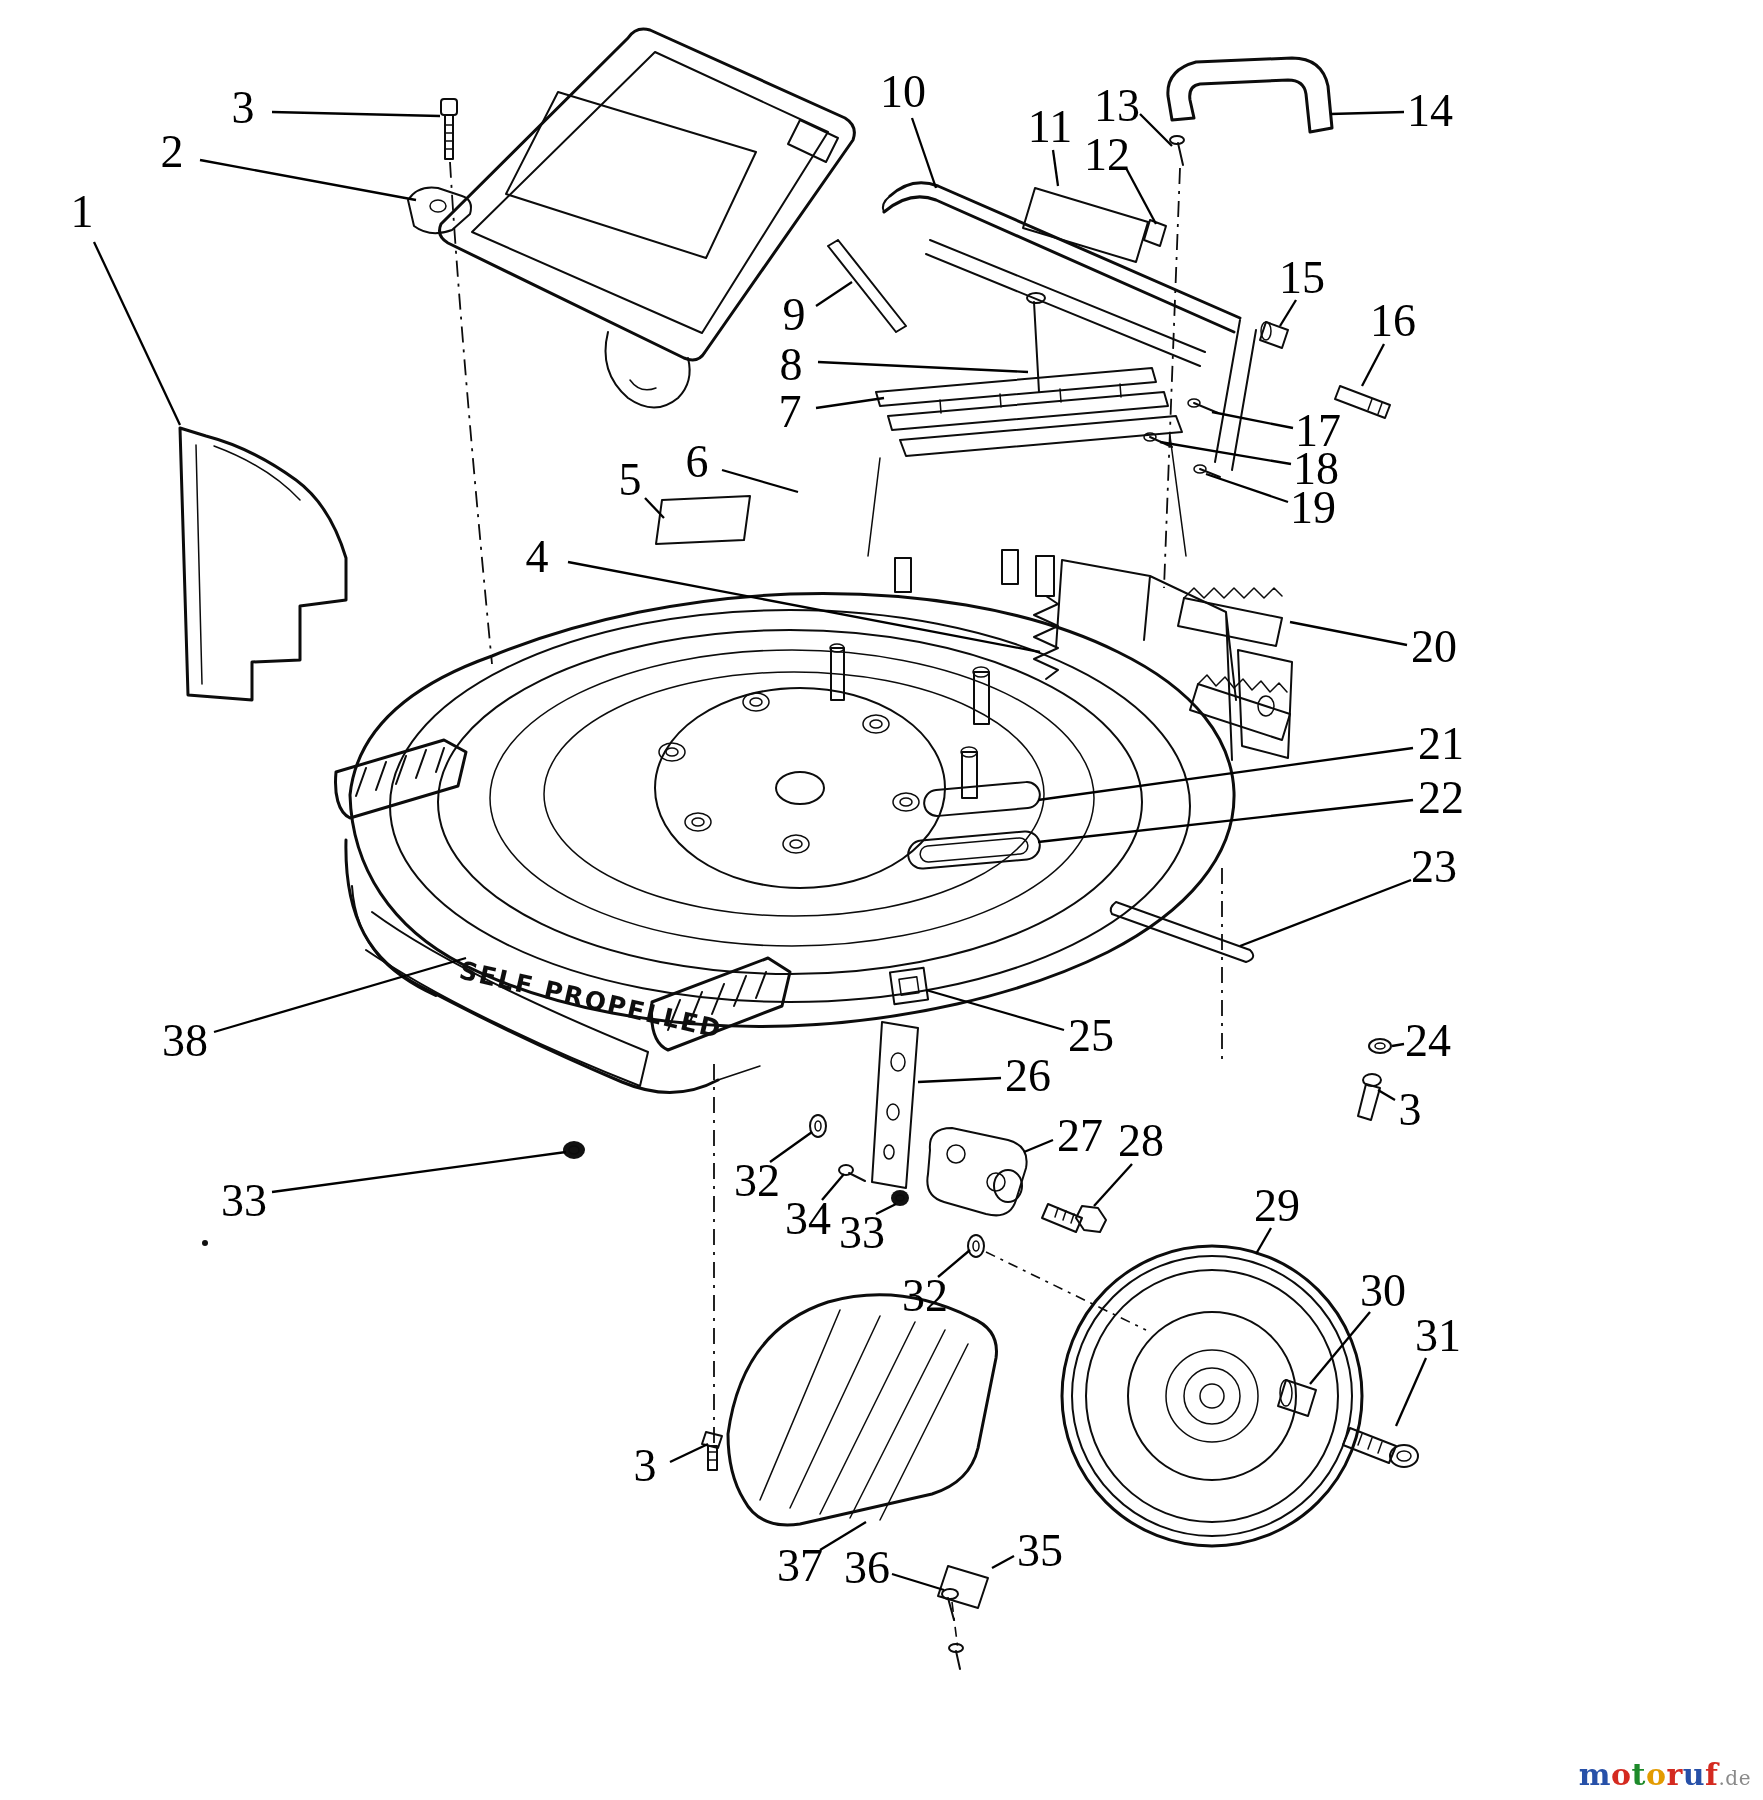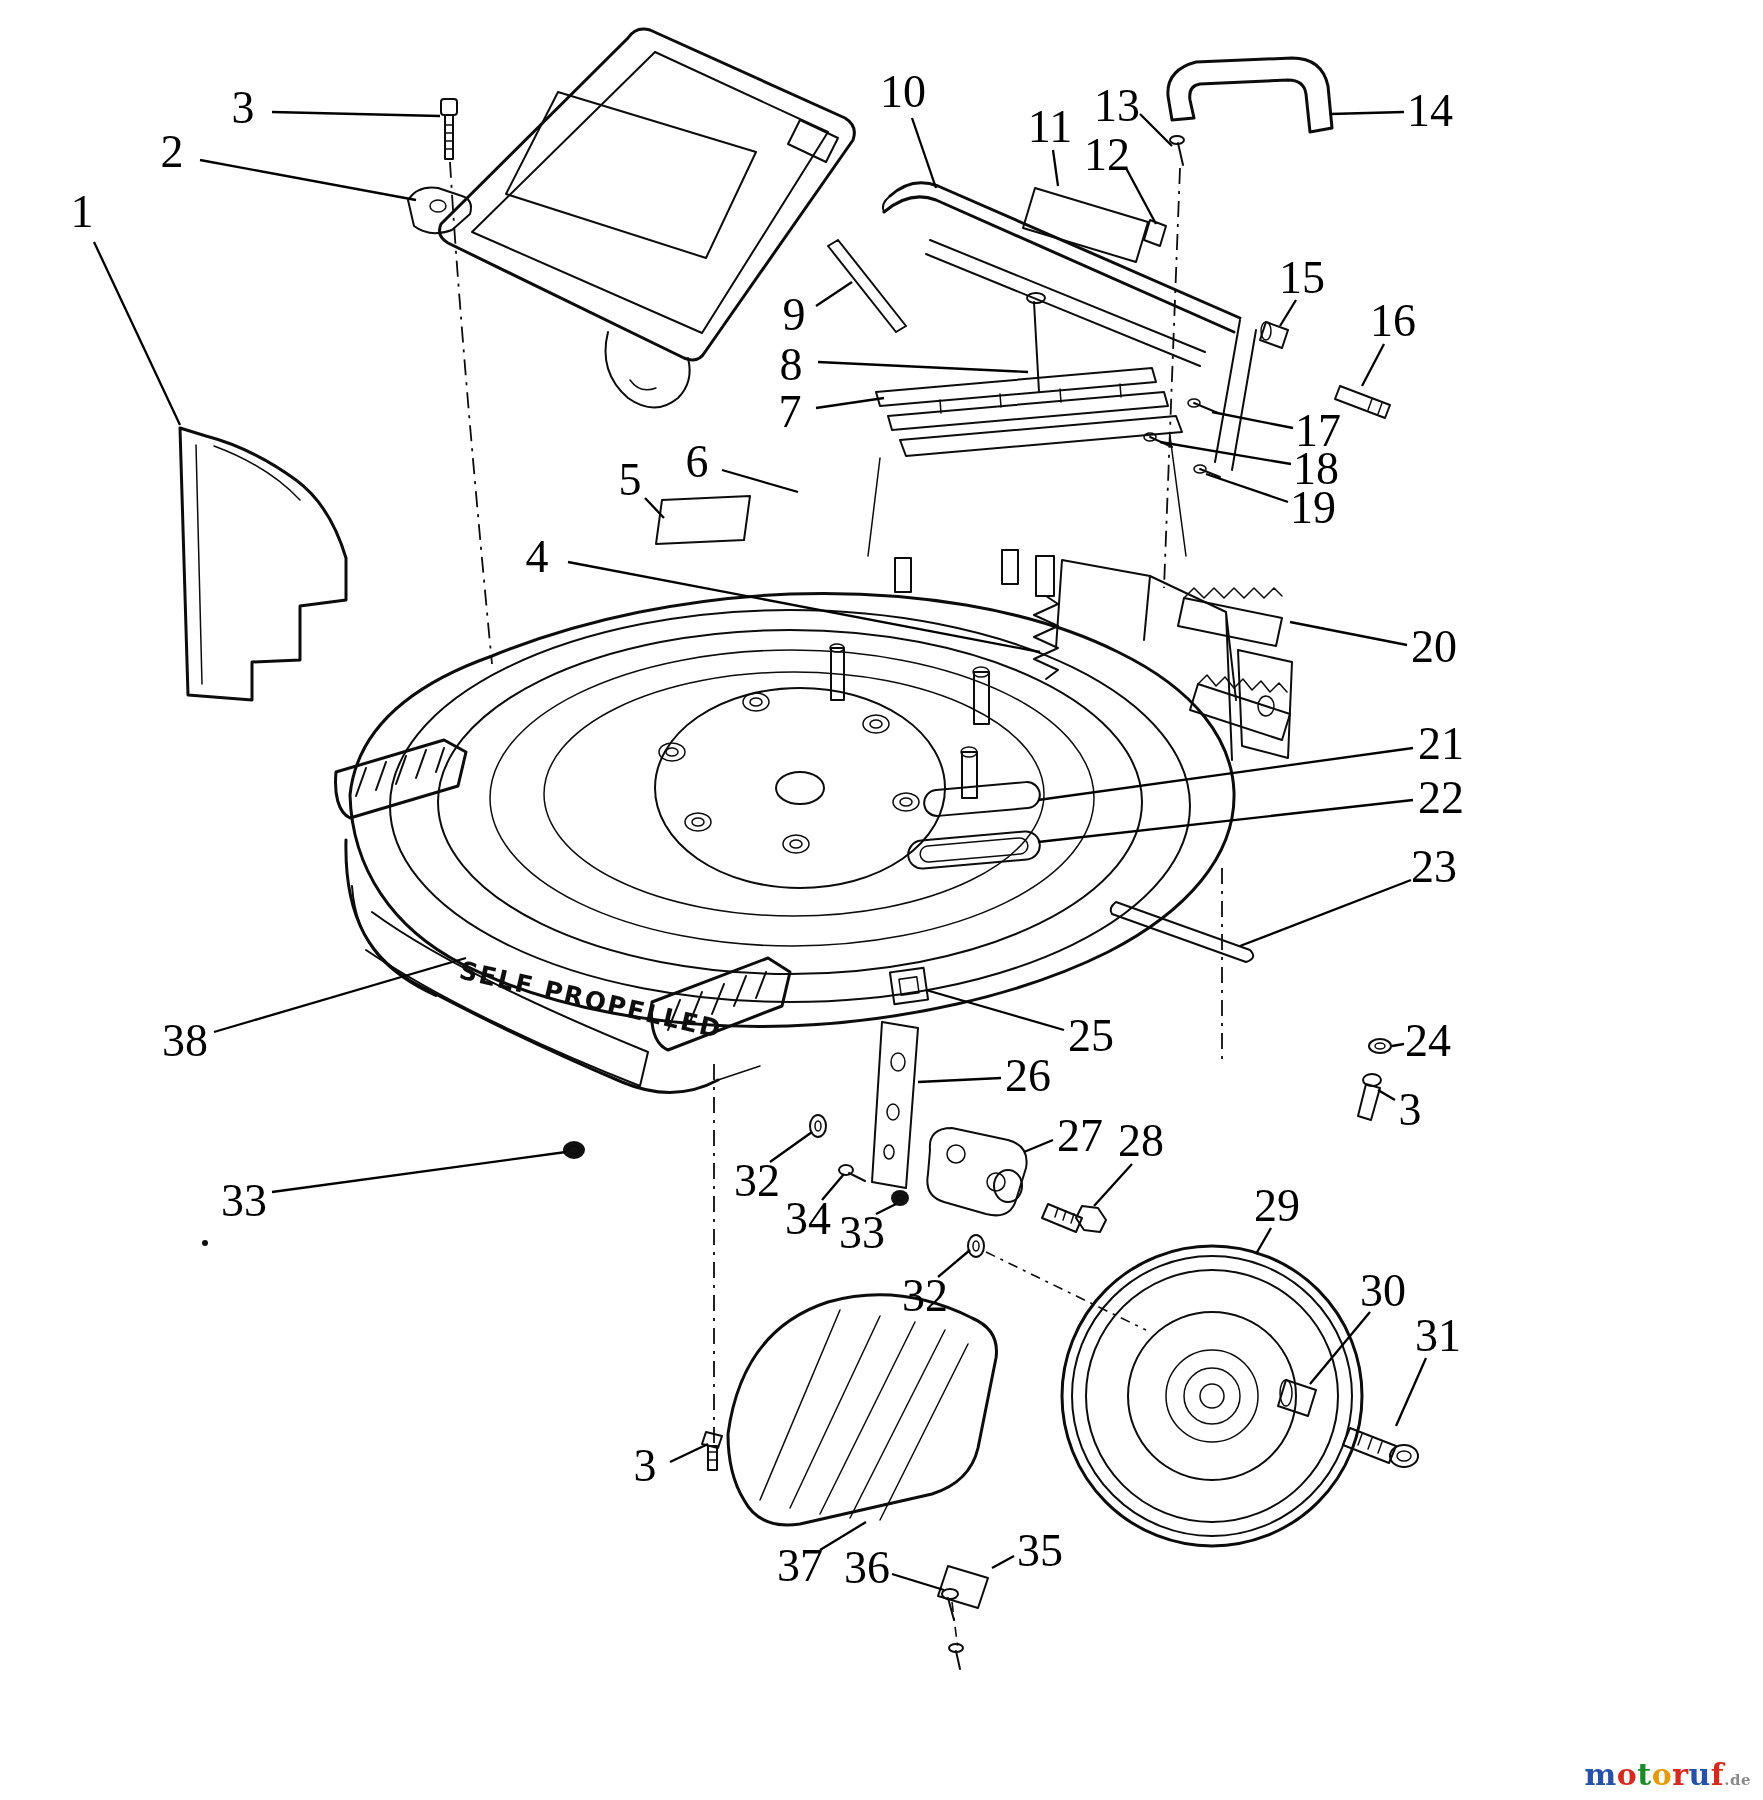--- a/index.html
+++ b/index.html
@@ -9,21 +9,21 @@
   .ln{fill:none;stroke:#0c0c0c;stroke-width:3;stroke-linecap:round;stroke-linejoin:round}
   .ln2{fill:none;stroke:#0c0c0c;stroke-width:2;stroke-linecap:round;stroke-linejoin:round}
   .thin{fill:none;stroke:#0c0c0c;stroke-width:1.5;stroke-linecap:round;stroke-linejoin:round}
   .dk{fill:#111;stroke:none}
   .dash{fill:none;stroke:#0c0c0c;stroke-width:1.8;stroke-dasharray:16 7 3 7}
   .dash2{fill:none;stroke:#0c0c0c;stroke-width:1.6;stroke-dasharray:10 6 3 6}
   .leader{stroke:#000;stroke-width:2.3;fill:none}
   .callout-num{font-family:"Liberation Serif",serif;font-size:46px;fill:#000}
   .deck-label{font-family:"DejaVu Sans",sans-serif;font-weight:bold;font-size:25px;letter-spacing:2px;fill:#0e0e0e}
   .watermark{position:absolute;right:12px;bottom:8px;font-family:"DejaVu Serif",serif;font-weight:bold;font-size:30px;letter-spacing:.5px;user-select:none}
-  .watermark .wm-suffix{font-size:15px;font-weight:bold}
+  .watermark .wm-suffix{font-size:20px;font-weight:normal}
 </style>
 </head>
 <body>
 
 <div class="stage">
 
 <svg id="diagram-svg" width="1763" height="1800" viewBox="0 0 1763 1800">
   <defs>
     <pattern id="xhatch" width="9" height="9" patternUnits="userSpaceOnUse" patternTransform="rotate(28)">
       <path d="M0,0 L0,9 M0,0 L9,0" stroke="#3b3b3b" stroke-width="1.4" fill="none"></path>

